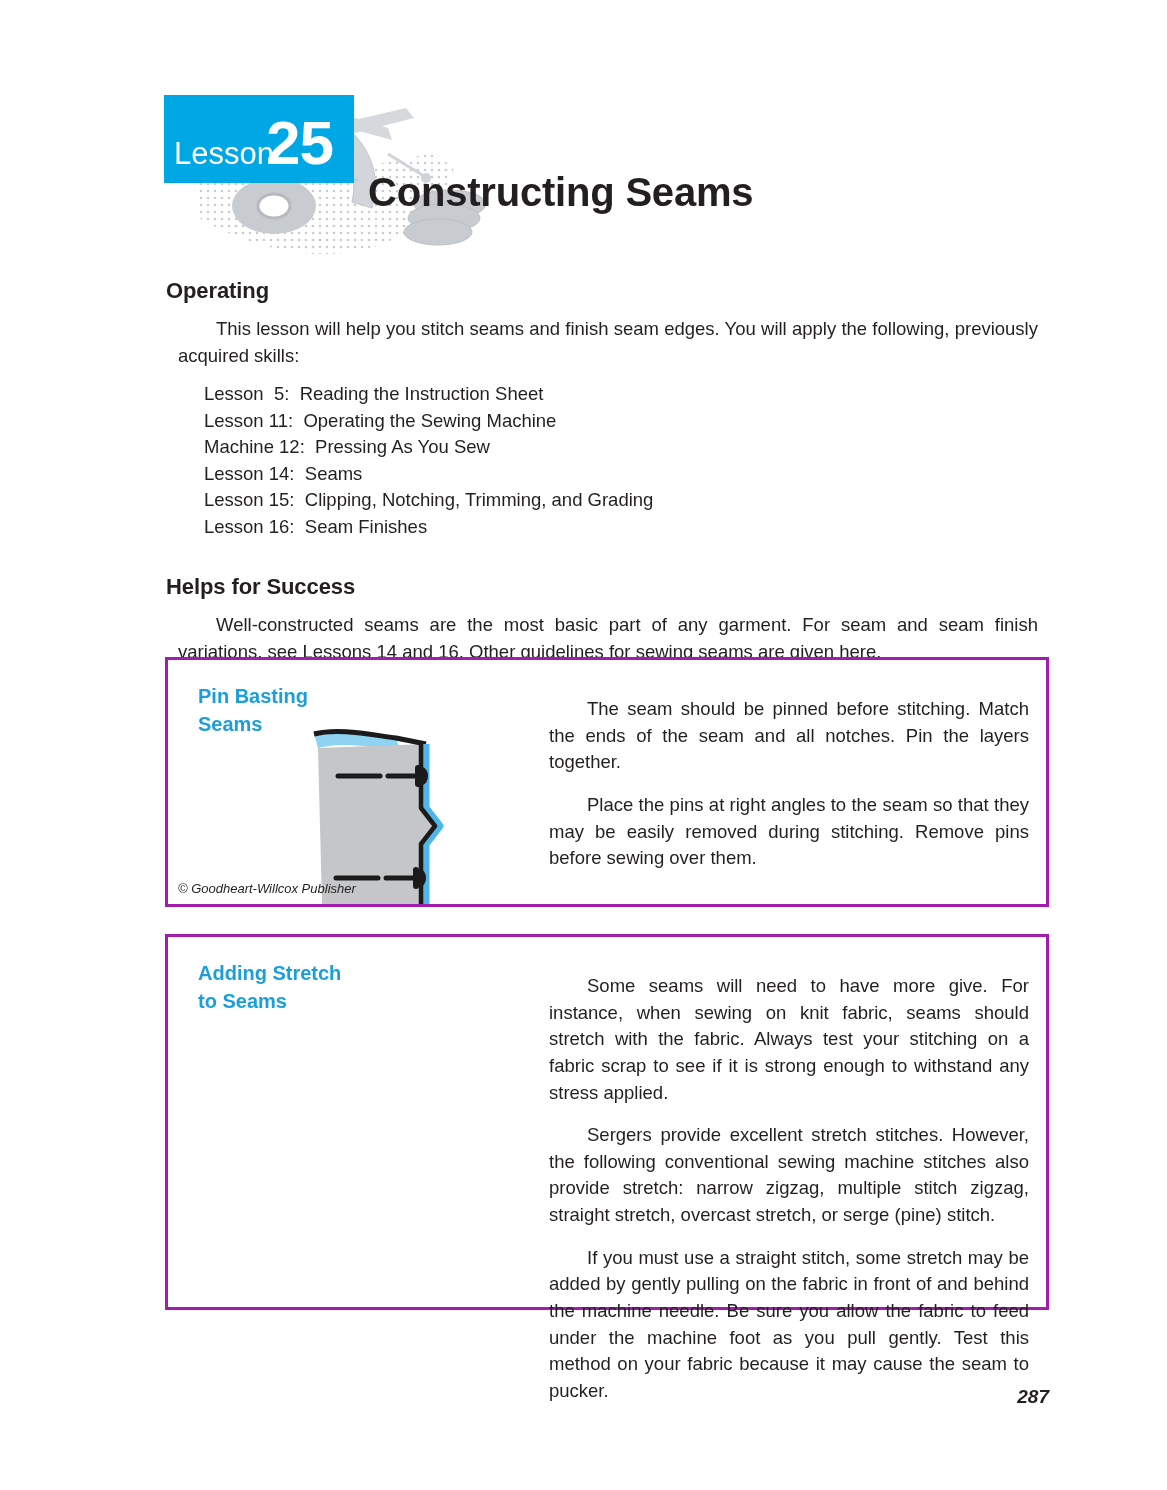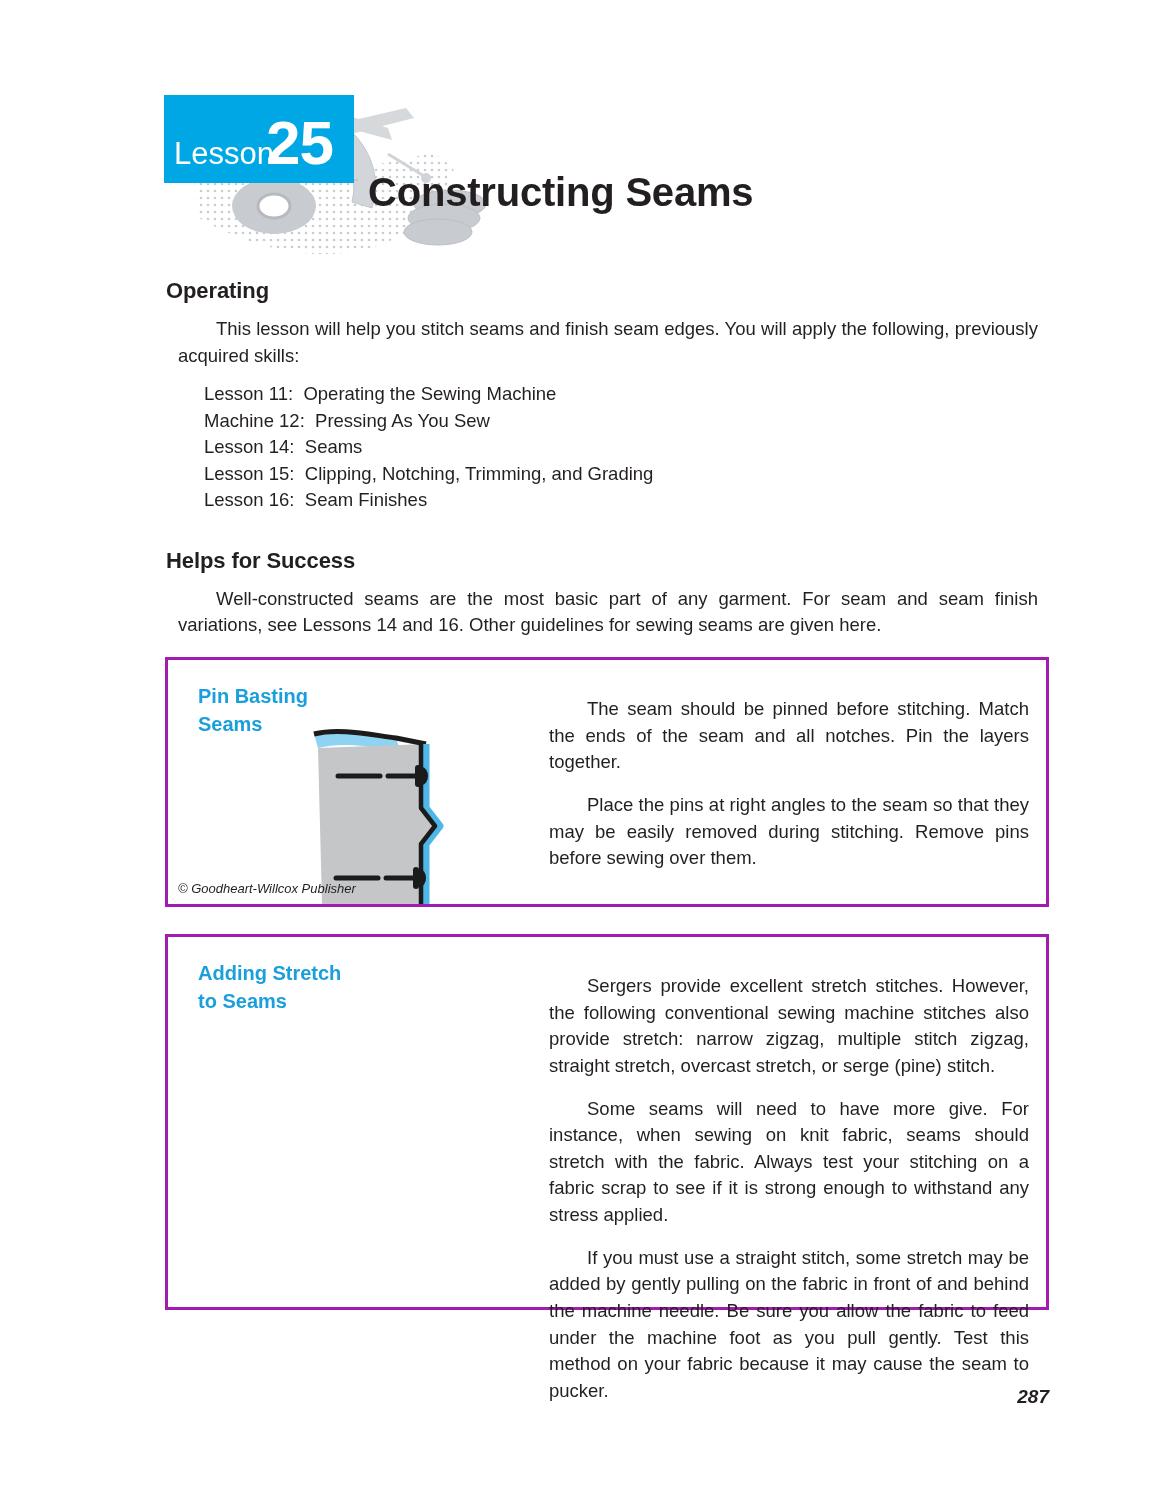--- a/index.html
+++ b/index.html
@@ -245,20 +245,21 @@
 
   <h1 class="chapter-title">Constructing Seams</h1>
 </div>
 
 <div class="content">
 
   <h2 class="section-head">Operating</h2>
   <p class="body-para">This lesson will help you stitch seams and finish seam edges. You will apply the following, previously acquired skills:</p>
 
   <ul class="lesson-list">
+    <li>Lesson  5:  Reading the Instruction Sheet</li>
     <li>Lesson 11:  Operating the Sewing Machine</li>
     <li>Machine 12:  Pressing As You Sew</li>
     <li>Lesson 14:  Seams</li>
     <li>Lesson 15:  Clipping, Notching, Trimming, and Grading</li>
     <li>Lesson 16:  Seam Finishes</li>
   </ul>
 
   <div class="spacer-objectives"></div>
 
   <h2 class="section-head">Helps for Success</h2>
@@ -309,19 +310,19 @@
 </div>
 
 <div class="callout" id="callout-adding-stretch">
 
   <div class="callout-head">
     <span>Adding Stretch</span><br>
     <span>to Seams</span>
   </div>
 
   <div class="callout-text">
+    <p>Some seams will need to have more give. For instance, when sewing on knit fabric, seams should stretch with the fabric. Always test your stitching on a fabric scrap to see if it is strong enough to withstand any stress applied.</p>
     <p>Sergers provide excellent stretch stitches. However, the following conventional sewing machine stitches also provide stretch: narrow zigzag, multiple stitch zigzag, straight stretch, overcast stretch, or serge (pine) stitch.</p>
-    <p>Some seams will need to have more give. For instance, when sewing on knit fabric, seams should stretch with the fabric. Always test your stitching on a fabric scrap to see if it is strong enough to withstand any stress applied.</p>
     <p>If you must use a straight stitch, some stretch may be added by gently pulling on the fabric in front of and behind the machine needle. Be sure you allow the fabric to feed under the machine foot as you pull gently. Test this method on your fabric because it may cause the seam to pucker.</p>
   </div>
 </div>
 
 <div class="page-number">287</div>
 
 </body></html>

